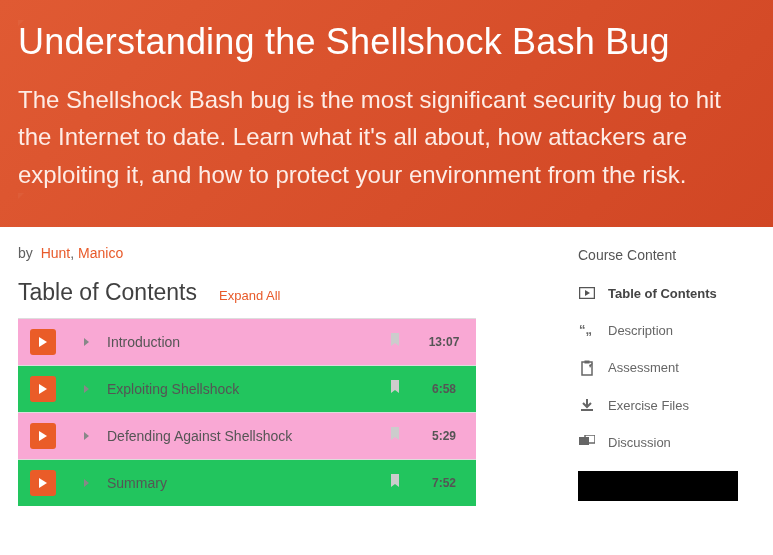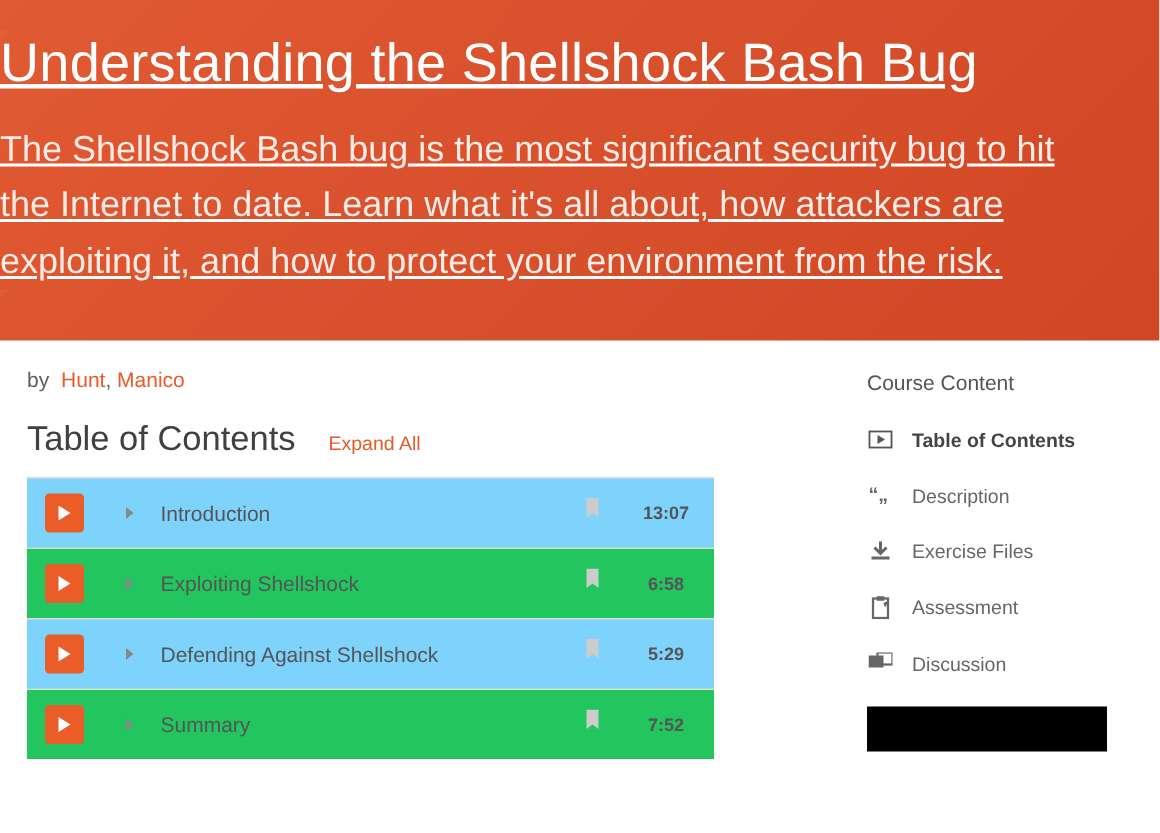--- a/index.html
+++ b/index.html
@@ -8,23 +8,22 @@
   background: #fff;
   width: 773px;
   height: 555px;
   overflow: hidden;
   color: #333;
 }
 .hero {
   background: #d84e2a;
   background: linear-gradient(135deg, #e05a33 0%, #d14624 100%);
   color: #fff;
-  padding: 20px 18px 34px 0;
+  padding: 20px 18px 34px 18px;
   position: relative;
-  text-decoration: underline;
 }
 .hero::before, .hero::after {
   content: "";
   position: absolute;
   border-style: solid;
   border-color: rgba(255,255,255,0.04) transparent transparent rgba(255,255,255,0.04);
 }
 .hero h1 {
   font-size: 36px;
   font-weight: 400;
@@ -67,21 +66,21 @@
 .expand-all {
   font-size: 13px;
   color: #e85a2a;
   cursor: pointer;
 }
 .toc-list { width: 458px; }
 .toc-row {
   display: flex;
   align-items: center;
   padding: 10px 12px;
-  background: #7dd3fc;
+  background: #f9a8d4;
   border-top: 1px solid #ddd;
   gap: 14px;
 }
 .toc-row:first-child { border-top: 1px solid #ddd; }
 .toc-row:nth-child(2n) { background: #22c55e; }
 .play-btn {
   width: 26px; height: 26px;
   background: #ea5c28;
   border-radius: 3px;
   display: flex;
@@ -258,41 +257,41 @@
       <span class="icon">
         <svg width="16" height="12">
             <text x="0" y="10" font-size="13" font-weight="700" fill="#666">“„</text>
           </svg>
       </span>
       <span>Description</span>
     </div>
 
     <div class="sidebar-item">
       <span class="icon">
-        <svg width="14" height="14">
-            <path d="M7 1 v7 M3 5 l4 4 l4 -4" stroke="#666" stroke-width="2" fill="none"></path>
-            <rect x="1" y="11" width="12" height="2" fill="#666"></rect>
-          </svg>
-      </span>
-      <span>Exercise Files</span>
-    </div>
-
-    <div class="sidebar-item">
-      <span class="icon">
         <svg width="14" height="16">
             <rect x="2" y="2" width="10" height="13" fill="none" stroke="#666" stroke-width="1.5"></rect>
             <rect x="4.5" y="0.5" width="5" height="3" fill="#666"></rect>
             <path d="M9 5 l4 -2 l-3 5" fill="#666"></path>
           </svg>
       </span>
       <span>Assessment</span>
     </div>
 
     <div class="sidebar-item">
       <span class="icon">
+        <svg width="14" height="14">
+            <path d="M7 1 v7 M3 5 l4 4 l4 -4" stroke="#666" stroke-width="2" fill="none"></path>
+            <rect x="1" y="11" width="12" height="2" fill="#666"></rect>
+          </svg>
+      </span>
+      <span>Exercise Files</span>
+    </div>
+
+    <div class="sidebar-item">
+      <span class="icon">
         <svg width="16" height="14">
             <rect x="0" y="2" width="10" height="8" fill="#666"></rect>
             <rect x="6" y="0" width="10" height="8" fill="none" stroke="#666" stroke-width="1.5"></rect>
           </svg>
       </span>
       <span>Discussion</span>
     </div>
 
     <div class="black-box"></div>
   </div>

